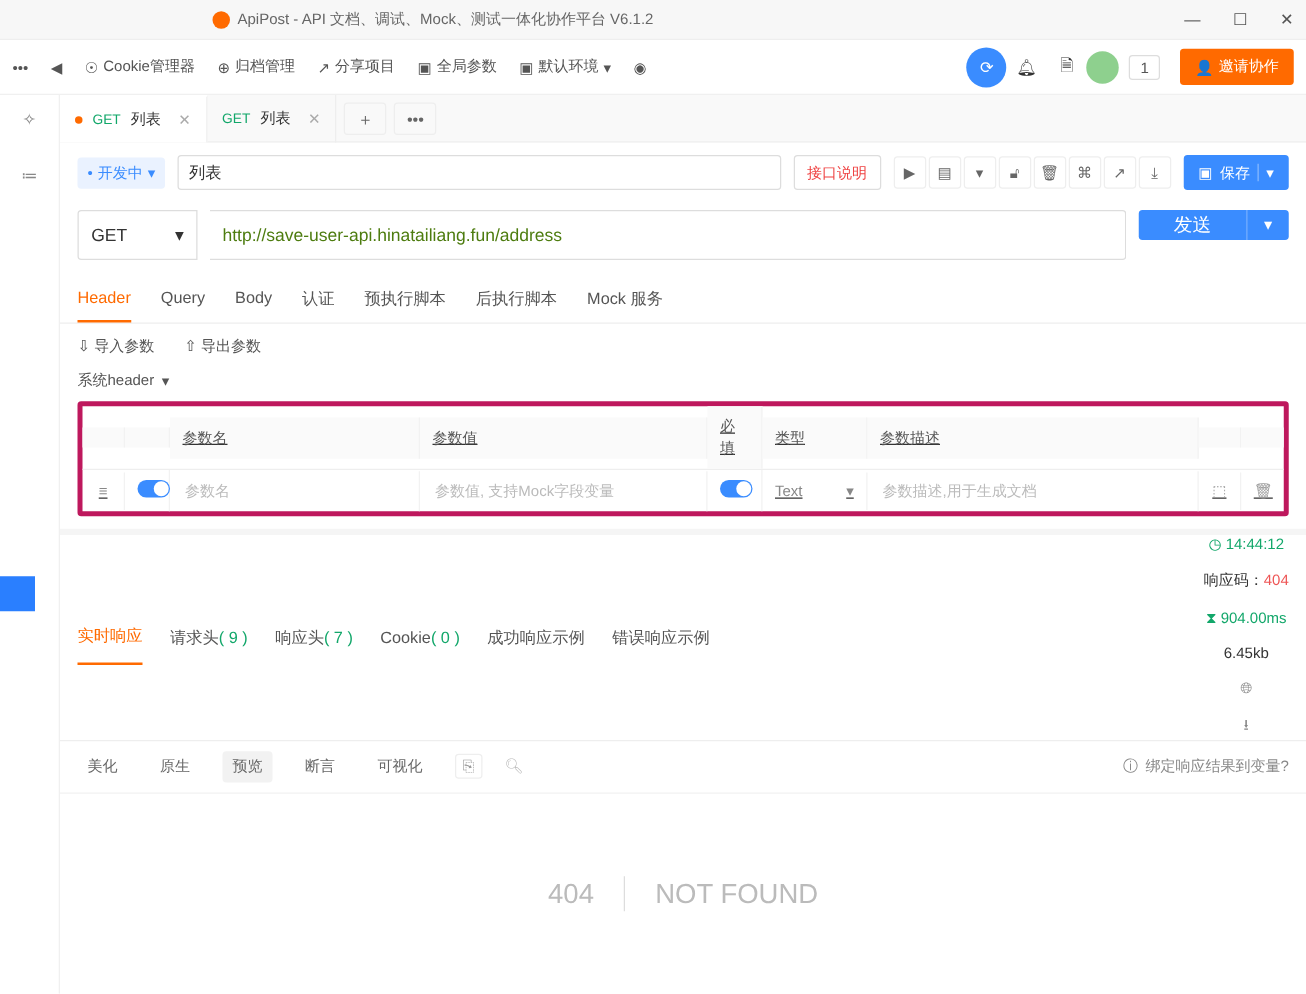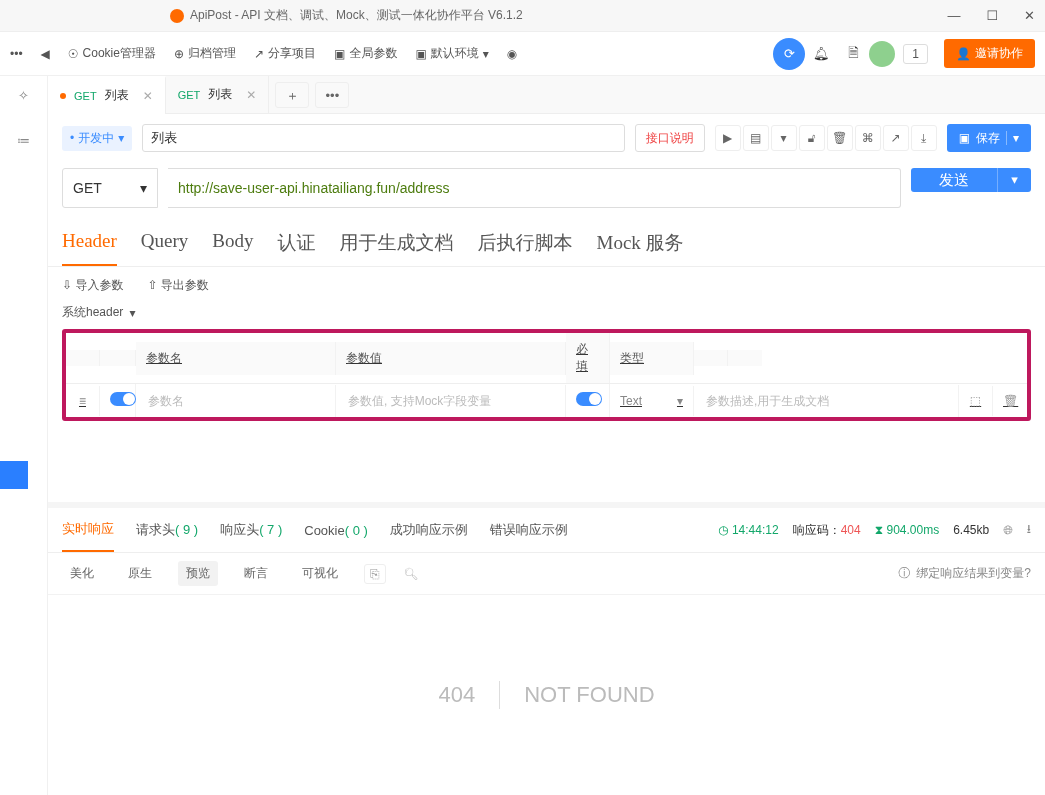--- a/index.html
+++ b/index.html
@@ -42,21 +42,21 @@
 .savebtn { background: #3a8cff; color: #fff; border-radius: 3px; height: 28px; padding: 0 12px; font-size: 12px; display: inline-flex; align-items: center; gap: 6px; }
 
 .urlrow { display: flex; padding: 6px 14px 12px; gap: 10px; }
 .methodsel { width: 96px; border: 1px solid #ddd; border-radius: 3px 0 0 3px; height: 40px; display: flex; align-items: center; justify-content: space-between; padding: 0 10px; font-size: 14px; font-weight: 500; }
 .urlinp { flex: 1; border: 1px solid #ddd; border-left: none; border-radius: 0 3px 3px 0; height: 40px; padding: 0 10px; font-size: 14px; color: #4d7c0f; }
 .sendbtn { background: #3a8cff; color: #fff; height: 24px; border-radius: 3px; display: flex; align-items: center; }
 .sendbtn .lbl { padding: 0 28px; font-size: 15px; }
 .sendbtn .dd { width: 34px; text-align: center; border-left: 1px solid rgba(255,255,255,.3); height: 40px; line-height: 40px; }
 
 .subtabs { display: flex; border-bottom: 1px solid #eee; padding: 0 14px; gap: 24px; }
-.subtab { padding: 10px 0; font-size: 19px; color: #555; font-family: Liberation Serif, serif; }
+.subtab { padding: 10px 0; font-size: 13px; color: #555; }
 .subtab.active { color: #ff6a00; border-bottom: 2px solid #ff6a00; }
 
 .paramtools { display: flex; gap: 24px; padding: 10px 14px; color: #555; font-size: 12px; }
 .syshdr { padding: 0 14px 8px; color: #555; font-size: 12px; display: inline-flex; align-items: center; gap: 6px; }
 
 .ptable { margin: 0 14px 10px; border: 4px solid #be185d; border-radius: 3px; text-decoration: underline; }
 .prow { display: flex; align-items: center; border-bottom: 1px solid #eee; }
 .prow:last-child { border-bottom: none; }
 .pcell { padding: 8px 10px; font-size: 12px; color: #888; border-right: 1px solid #f2f2f2; }
 .pcell:last-child { border-right: none; }
@@ -72,21 +72,21 @@
 .toggle { width: 26px; height: 14px; border-radius: 7px; background: #3a8cff; display: inline-block; position: relative; }
 .toggle::after { content: ''; position: absolute; right: 1px; top: 1px; width: 12px; height: 12px; background: #fff; border-radius: 50%; }
 input.ghost { border: none; width: 100%; font-size: 12px; color: #333; outline: none; }
 input.ghost::placeholder { color: #bbb; }
 
 .divider { height: 6px; background: #f5f5f5; }
 
 .resptabs { display: flex; align-items: center; padding: 0 14px; gap: 22px; border-bottom: 1px solid #eee; }
 .resptab { padding: 12px 0; font-size: 13px; color: #555; }
 .resptab.active { color: #ff6a00; border-bottom: 2px solid #ff6a00; }
-.respmeta { margin-left: auto; display: flex; align-items: center; gap: 14px; font-size: 12px; }
+.respmeta { margin-left: auto; display: flex; align-items: center; gap: 14px; font-size: 12px; flex-direction: column; }
 .g { color: #12a76a; }
 .r { color: #e55; }
 .num { color: #12a76a; }
 
 .viewtabs { display: flex; align-items: center; padding: 8px 14px; gap: 18px; font-size: 12px; color: #666; border-bottom: 1px solid #f2f2f2; }
 .viewtab { padding: 4px 8px; }
 .viewtab.active { background: #f2f2f2; border-radius: 3px; }
 .viewtabs .right { margin-left: auto; display: flex; align-items: center; gap: 6px; color: #888; }
 
 .preview { height: 200px; display: flex; align-items: center; justify-content: center; color: #bbb; font-size: 22px; gap: 24px; }
@@ -176,21 +176,21 @@
         <span class="lbl">发送</span>
         <span class="dd">▾</span>
       </div>
     </div>
 
     <div class="subtabs">
       <div class="subtab active">Header</div>
       <div class="subtab">Query</div>
       <div class="subtab">Body</div>
       <div class="subtab">认证</div>
-      <div class="subtab">用于生成文档</div>
+      <div class="subtab">预执行脚本</div>
       <div class="subtab">后执行脚本</div>
       <div class="subtab">Mock 服务</div>
     </div>
 
     <div class="paramtools">
       <span>⇩ <span>导入参数</span></span>
       <span>⇧ <span>导出参数</span></span>
     </div>
     <div class="syshdr">
       <span>系统header</span> 
@@ -198,20 +198,21 @@
     </div>
 
     <div class="ptable">
       <div class="prow phdr">
         <div class="pcell c-drag"></div>
         <div class="pcell c-toggle"></div>
         <div class="pcell c-name">参数名</div>
         <div class="pcell c-val">参数值</div>
         <div class="pcell c-req">必填</div>
         <div class="pcell c-type">类型</div>
+        <div class="pcell c-desc">参数描述</div>
         <div class="pcell c-act"></div>
         <div class="pcell c-act"></div>
       </div>
       <div class="prow">
         <div class="pcell c-drag">≡</div>
         <div class="pcell c-toggle"><span class="toggle"></span></div>
         <div class="pcell c-name"><input class="ghost" placeholder="参数名" style=""></div>
         <div class="pcell c-val"><input class="ghost" placeholder="参数值, 支持Mock字段变量" style=""></div>
         <div class="pcell c-req"><span class="toggle"></span></div>
         <div class="pcell c-type">

